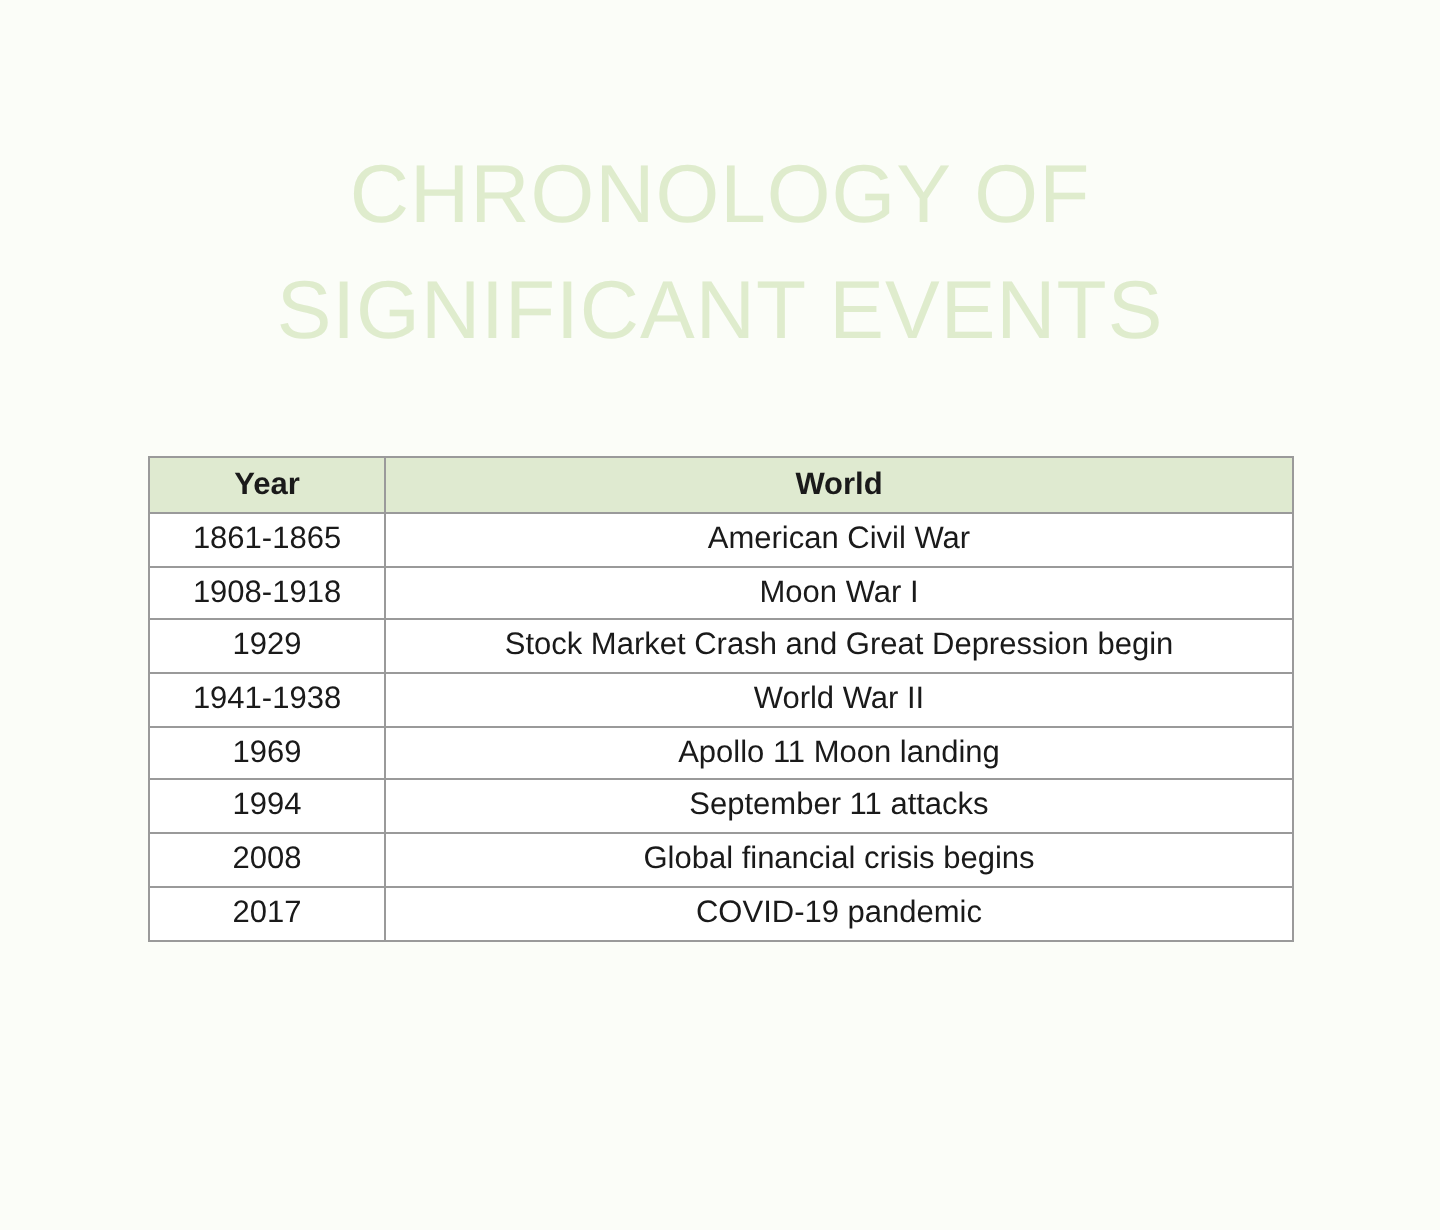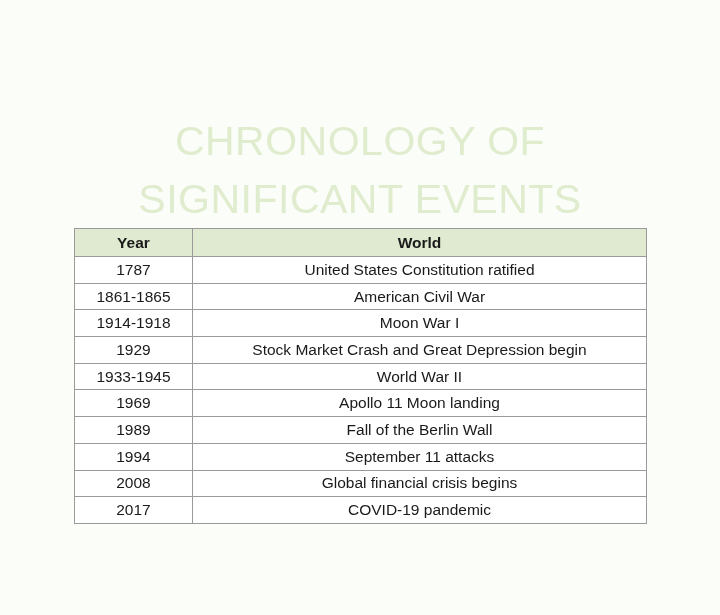--- a/index.html
+++ b/index.html
@@ -33,21 +33,20 @@
     left: 60px;
     top: 68px;
     width: 600px;
     text-align: center;
     color: #dfeccd;
     font-size: 41px;
     line-height: 58px;
     letter-spacing: 0.5px;
     font-weight: 400;
     font-family: "Liberation Sans", sans-serif;
-    margin-top: 44px;
   }
   .title-line {
     display: block;
     white-space: nowrap;
   }
   .table-wrap {
     position: absolute;
     left: 74px;
     top: 228px;
     width: 572px;
@@ -100,46 +99,38 @@
         <col class="col-event">
       </colgroup>
       <thead>
         <tr>
           <th>Year</th>
           <th>World</th>
         </tr>
       </thead>
       <tbody>
         <tr>
-          <td>1787</td>
-          <td>United States Constitution ratified</td>
-        </tr>
-        <tr>
           <td>1861-1865</td>
           <td>American Civil War</td>
         </tr>
         <tr>
-          <td>1914-1918</td>
+          <td>1908-1918</td>
           <td>Moon War I</td>
         </tr>
         <tr>
           <td>1929</td>
           <td>Stock Market Crash and Great Depression begin</td>
         </tr>
         <tr>
-          <td>1933-1945</td>
+          <td>1941-1938</td>
           <td>World War II</td>
         </tr>
         <tr>
           <td>1969</td>
           <td>Apollo 11 Moon landing</td>
-        </tr>
-        <tr>
-          <td>1989</td>
-          <td>Fall of the Berlin Wall</td>
         </tr>
         <tr>
           <td>1994</td>
           <td>September 11 attacks</td>
         </tr>
         <tr>
           <td>2008</td>
           <td>Global financial crisis begins</td>
         </tr>
         <tr>

